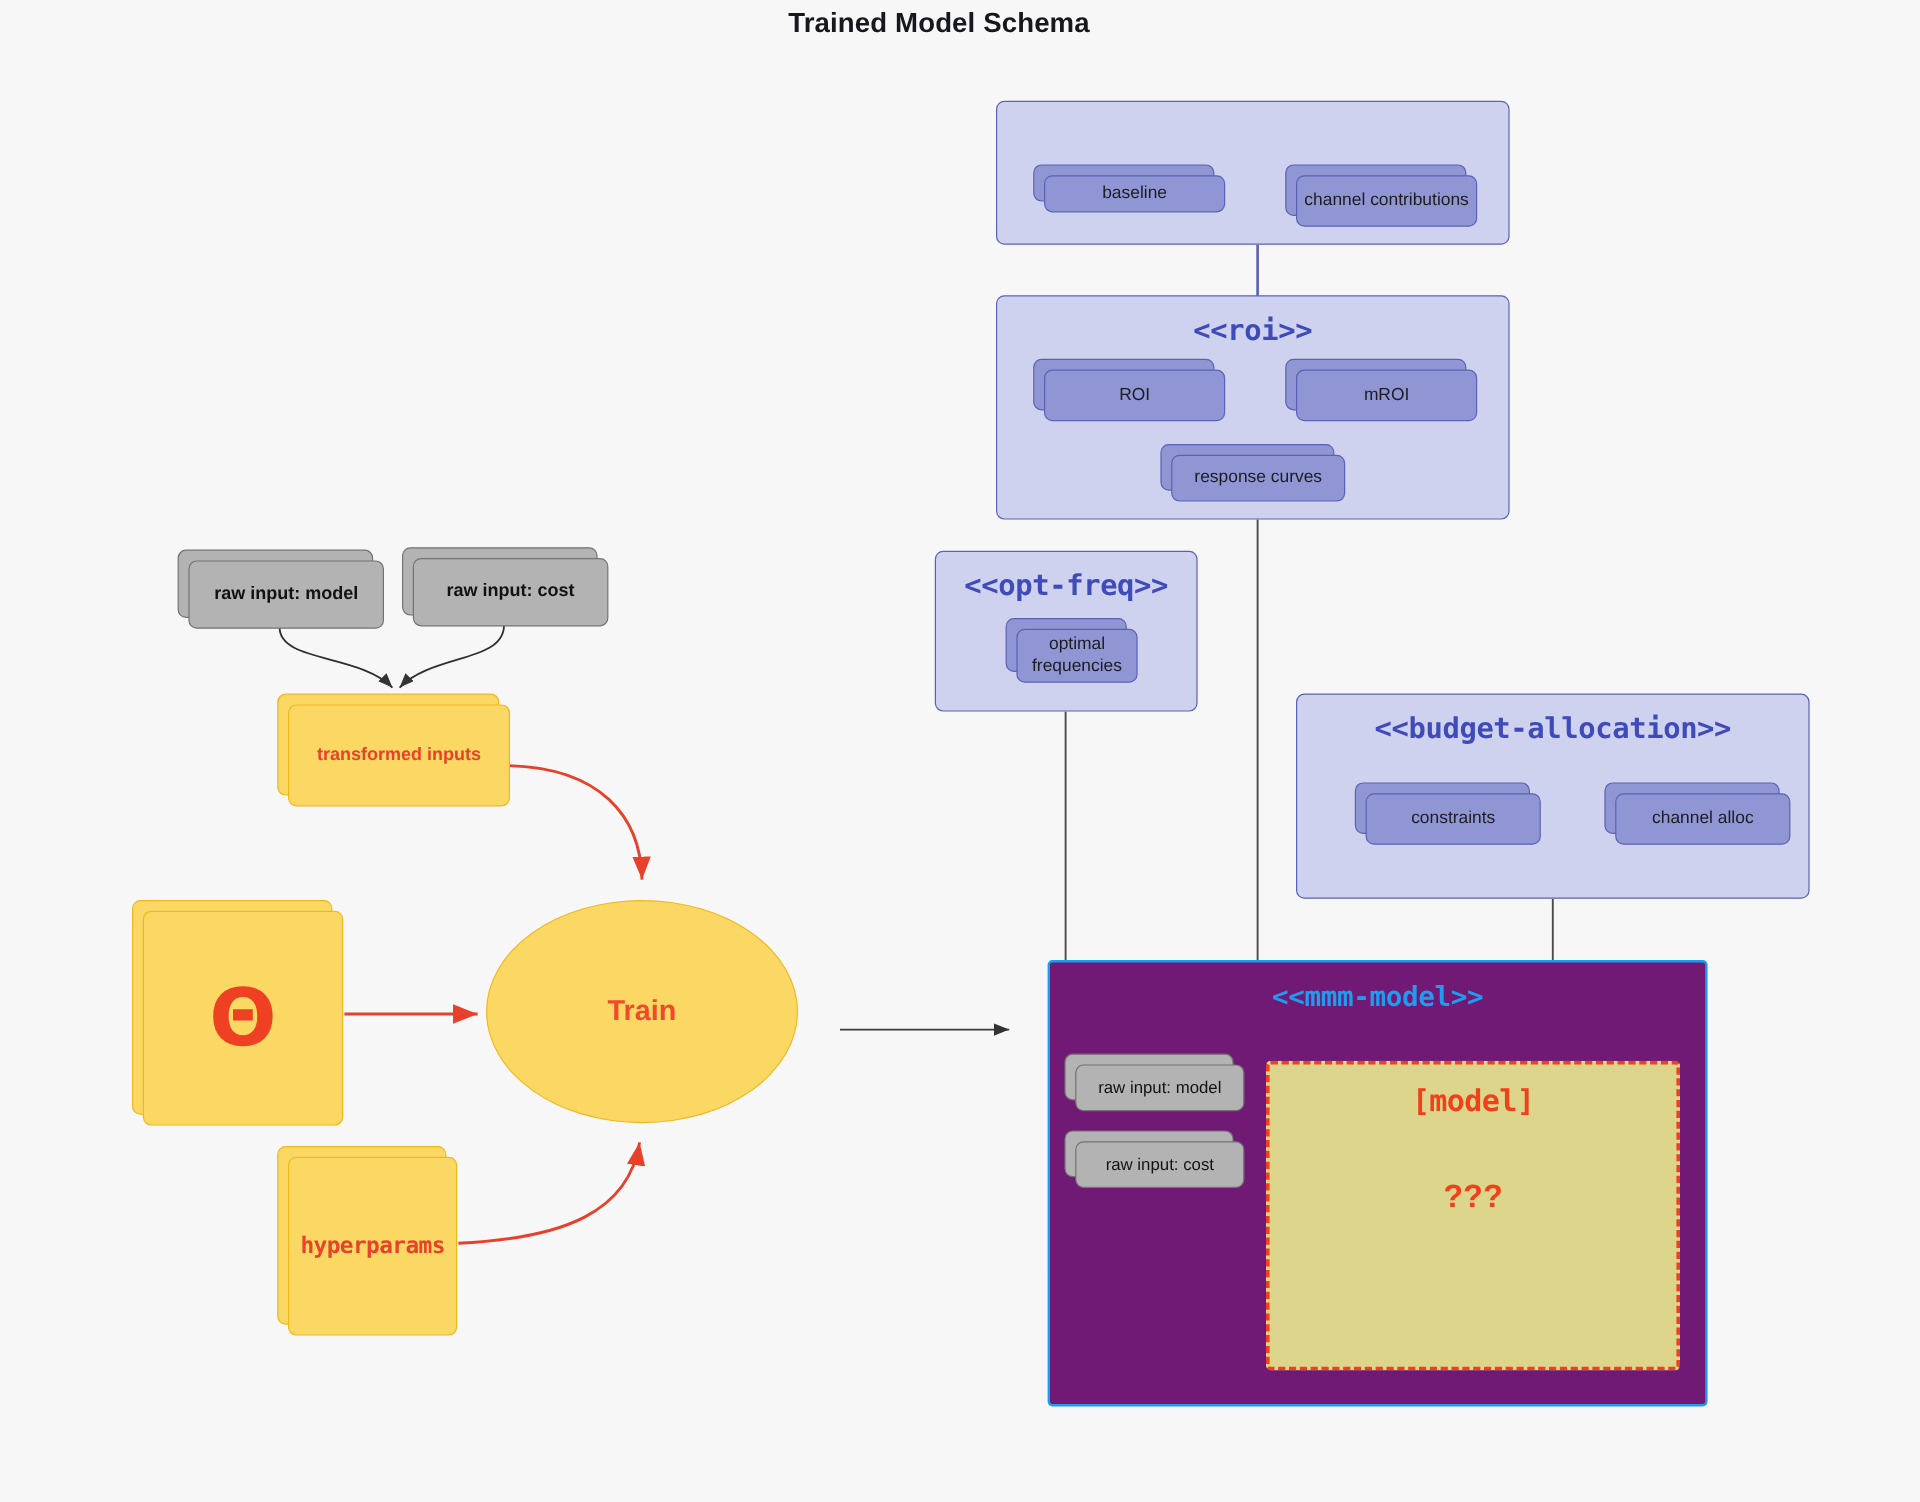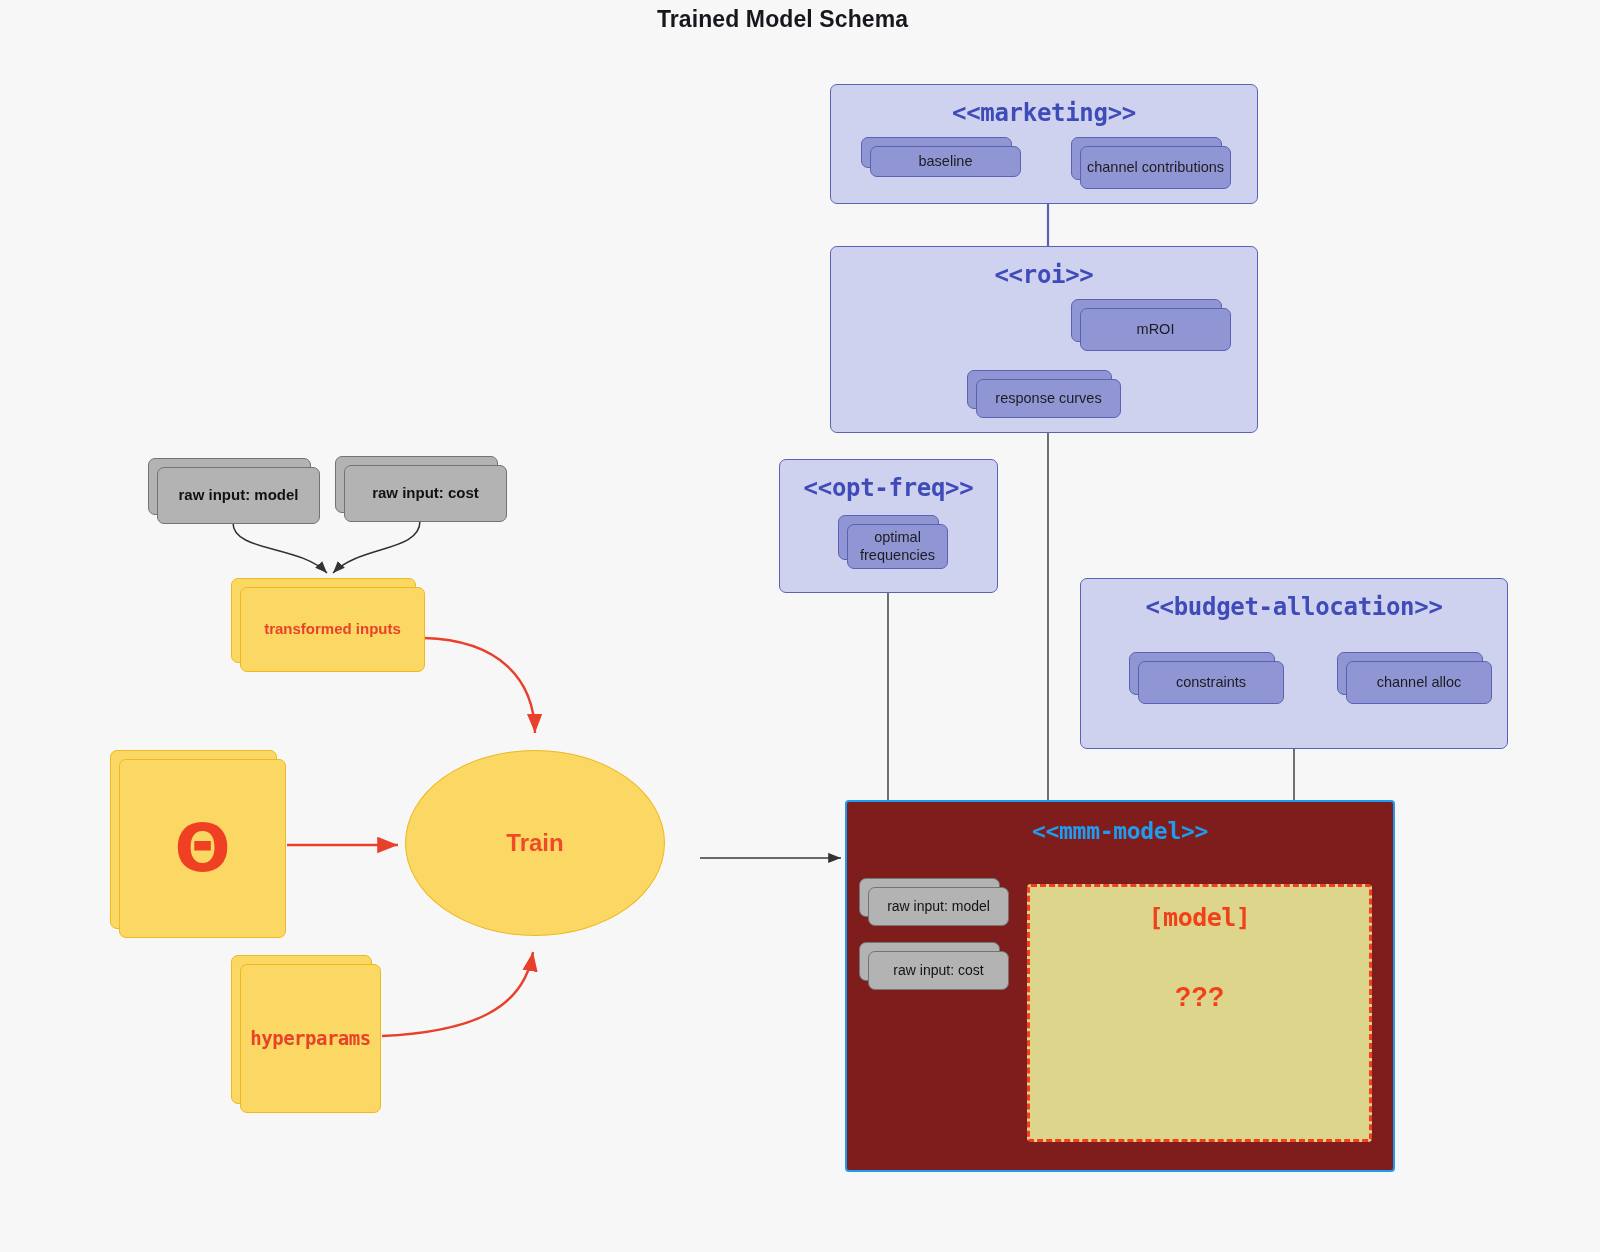--- a/index.html
+++ b/index.html
@@ -123,23 +123,24 @@
     font-family: "DejaVu Sans Mono", "Liberation Mono", monospace;
     font-weight: bold;
     font-size: 24px;
     color: #3f4bb8;
     letter-spacing: -0.3px;
   }
 
   .group-blue {
     position: absolute;
     box-sizing: border-box;
-    background: #7f1d1d;
+    background: #701a75;
     border: 2.5px solid #1d9bf0;
     border-radius: 4px;
+    margin-left: 28px;
   }
   .group-title-blue {
     position: absolute;
     left: 0;
     right: 0;
     text-align: center;
     font-family: "DejaVu Sans Mono", "Liberation Mono", monospace;
     font-weight: bold;
     font-size: 23px;
     color: #1f9cf0;
@@ -271,33 +272,36 @@
     <path d="M 424 638 C 500 640, 534 680, 535 733" fill="none" stroke="#e8402a" stroke-width="2.4" marker-end="url(#arrow-red)"></path>
 
     <line x1="287" y1="845" x2="398" y2="845" stroke="#e8402a" stroke-width="2.6" marker-end="url(#arrow-red)"></line>
 
     <path d="M 382 1036 C 470 1032, 524 1010, 533 952" fill="none" stroke="#e8402a" stroke-width="2.4" marker-end="url(#arrow-red)"></path>
 
     <line x1="700" y1="858" x2="841" y2="858" stroke="#3a3a3a" stroke-width="1.6" marker-end="url(#arrow-grey)"></line>
   </svg>
 
   <div class="group-purple" style="left:830px; top:84px; width:428px; height:120px;">
-    <div class="group-title" style="top:14px;">&lt;&lt;marketing&gt;&gt;</div>
     <div class="stack node-purple" style="left:30px; top:52px; width:160px; height:40px;">
       <div class="card-back"></div>
       <div class="card-front">baseline</div>
     </div>
     <div class="stack node-purple" style="left:240px; top:52px; width:160px; height:52px;">
       <div class="card-back"></div>
       <div class="card-front">channel contributions</div>
     </div>
   </div>
 
   <div class="group-purple" style="left:830px; top:246px; width:428px; height:187px;">
     <div class="group-title" style="top:14px;">&lt;&lt;roi&gt;&gt;</div>
+    <div class="stack node-purple" style="left:30px; top:52px; width:160px; height:52px;">
+      <div class="card-back"></div>
+      <div class="card-front">ROI</div>
+    </div>
     <div class="stack node-purple" style="left:240px; top:52px; width:160px; height:52px;">
       <div class="card-back"></div>
       <div class="card-front">mROI</div>
     </div>
     <div class="stack node-purple" style="left:136px; top:123px; width:154px; height:48px;">
       <div class="card-back"></div>
       <div class="card-front">response curves</div>
     </div>
   </div>
 

